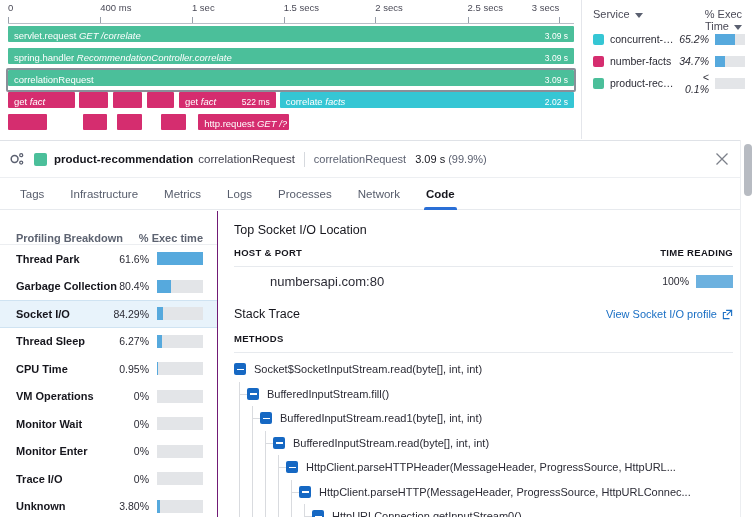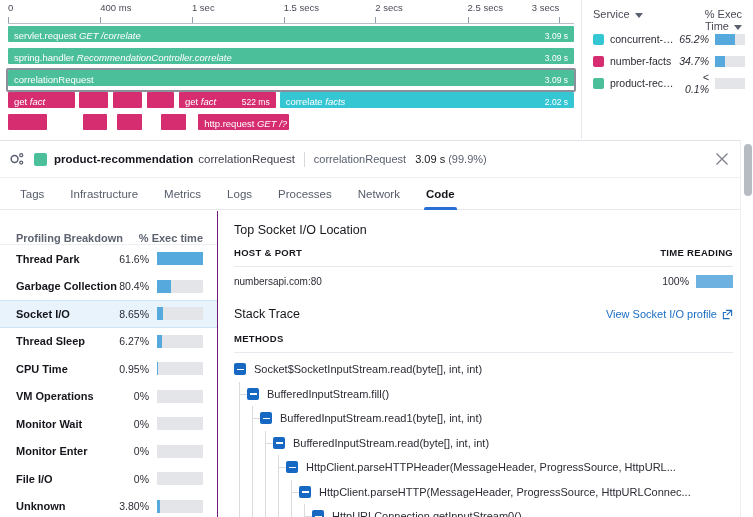--- a/index.html
+++ b/index.html
@@ -85,21 +85,21 @@
   .bd-bar{ width:46px; height:13px; background:#e3e5e8; position:relative; flex:0 0 auto; }
   .bd-bar span{ position:absolute; left:0;top:0;height:13px; background:#56a9dd; }
 
   
   .cnt{ flex:1; position:relative; padding:12px 20px 0 16px; overflow:hidden; }
   .sec-title{ font-size:12.5px; color:#16161d; }
   .loc-head{ display:flex; margin-top:10px; padding-bottom:8px; border-bottom:1px solid #e7eaee; }
   .loc-head .c1{ flex:1; font-size:9.5px; font-weight:bold; letter-spacing:.3px; color:#16161d; }
   .loc-head .c2{ font-size:9.5px; font-weight:bold; letter-spacing:.3px; color:#16161d; }
   .loc-row{ display:flex; align-items:center; height:28px; }
-  .loc-host{ flex:1; font-size:10px; color:#2b2b35; }
+  .loc-host{ flex:1; font-size:13px; color:#2b2b35;margin-left:36px; }
   .loc-pct{ font-size:10.5px; color:#2b2b35; margin-right:7px; }
   .loc-bar{ width:37px;height:13px; background:#e3e5e8; position:relative; }
   .loc-bar span{ position:absolute;left:0;top:0;height:13px;background:#6cb1df; }
 
   .st-head{ display:flex; align-items:center; margin-top:12px; }
   .st-head .sec-title{ flex:1; }
   .st-link{ font-size:11px; color:#1a6fc4; cursor:pointer; display:flex; align-items:center; }
   .st-link svg{ margin-left:5px; }
   .meth-head{ font-size:9.5px; font-weight:bold; letter-spacing:.3px; color:#16161d;
               margin-top:12px; padding-bottom:8px; border-bottom:1px solid #e7eaee; }
@@ -301,21 +301,21 @@
             </div>
             <div class="bd-row">
               <span class="bd-lbl">Garbage Collection</span>
               <span class="bd-pct">80.4%</span>
               <span class="bd-bar">
                 <span style="width:30.357142857142854%"></span>
               </span>
             </div>
             <div class="bd-row sel">
               <span class="bd-lbl">Socket I/O</span>
-              <span class="bd-pct">8.65%</span>
+              <span class="bd-pct">84.29%</span>
               <span class="bd-bar">
                 <span style="width:14.042207792207792%"></span>
               </span>
             </div>
             <div class="bd-row">
               <span class="bd-lbl">Thread Sleep</span>
               <span class="bd-pct">6.27%</span>
               <span class="bd-bar">
                 <span style="width:10.178571428571427%"></span>
               </span>
@@ -342,21 +342,21 @@
               </span>
             </div>
             <div class="bd-row">
               <span class="bd-lbl">Monitor Enter</span>
               <span class="bd-pct">0%</span>
               <span class="bd-bar">
                 <span style="width:0%"></span>
               </span>
             </div>
             <div class="bd-row">
-              <span class="bd-lbl">File I/O</span>
+              <span class="bd-lbl">Trace I/O</span>
               <span class="bd-pct">0%</span>
               <span class="bd-bar">
                 <span style="width:0%"></span>
               </span>
             </div>
             <div class="bd-row">
               <span class="bd-lbl">Unknown</span>
               <span class="bd-pct">3.80%</span>
               <span class="bd-bar">
                 <span style="width:6.1688311688311686%"></span>

